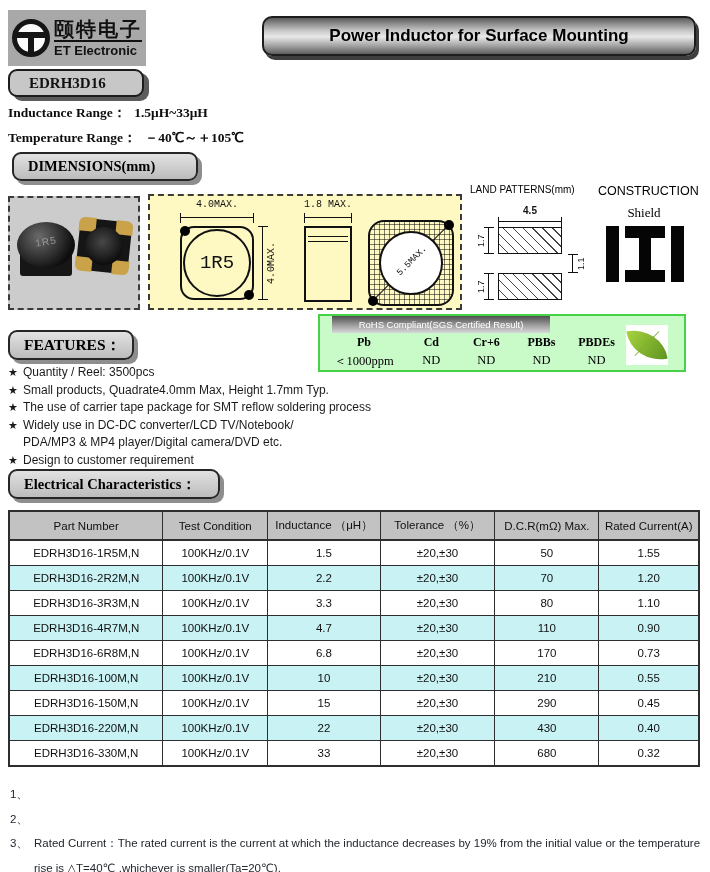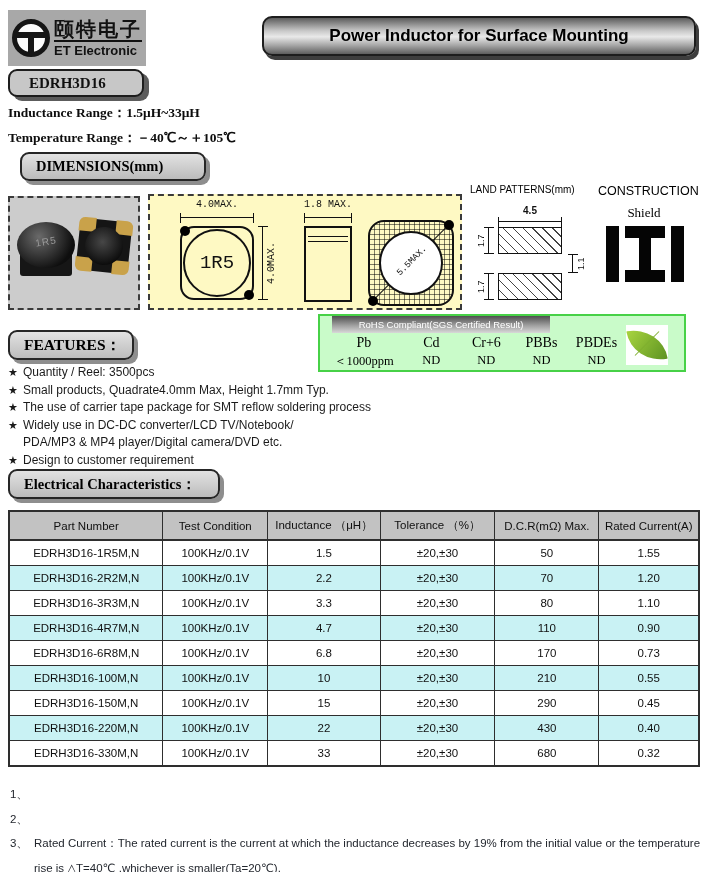--- a/index.html
+++ b/index.html
@@ -25,28 +25,28 @@
             font-size:17px; font-weight:bold; color:#000; }
 
   .partbox { position:absolute; left:8px; top:69px; width:136px; height:28px; box-sizing:border-box;
              border:2px solid #1d1d1d; border-radius:9px; background:#c7c7c7; box-shadow:5px 4px 0 #5c5c5c;
              font-family:"Liberation Serif", serif; font-weight:bold; font-size:15px; line-height:25px;
              padding-left:19px; }
 
   .ranges { position:absolute; left:8px; top:104px; font-family:"Liberation Serif", serif;
             font-weight:bold; font-size:13.5px; color:#0d0d0d; }
   .range-line { margin-bottom:7px; white-space:nowrap; }
-  .range-val { }
+  .range-val { margin-left:8px; }
 
   
   .secbox { position:absolute; box-sizing:border-box; border:2px solid #262626; border-radius:9px;
             background:linear-gradient(180deg,#e2e2e2,#bcbcbc); box-shadow:4px 4px 0 #8e8e8e;
             font-family:"Liberation Serif", serif; font-weight:bold; font-size:14.5px; color:#000;
             display:flex; align-items:center; padding:0 14px; }
-  #dim-title  { left:20px;  top:152px; width:186px; height:29px; }
+  #dim-title  { left:12px;  top:152px; width:186px; height:29px; }
   #feat-title { left:8px;  top:330px; width:126px; height:30px; font-size:15.5px; }
   #elec-title { left:8px;  top:469px; width:212px; height:30px; }
 
   
   .photo-box { position:absolute; left:8px; top:196px; width:132px; height:114px; box-sizing:border-box;
                border:2px dashed #3a3a3a; background:#cccccc; overflow:hidden; }
   .ind-left { position:absolute; left:7px; top:24px; width:58px; height:56px; }
   .il-base { position:absolute; left:3px; bottom:2px; width:52px; height:26px; background:#161616; border-radius:3px; }
   .il-top  { position:absolute; left:0; top:0; width:58px; height:46px; border-radius:50%;
              background:radial-gradient(circle at 38% 32%, #6a6a6a, #0e0e0e 72%); }
@@ -115,21 +115,21 @@
 
   
   .rohs { position:absolute; left:318px; top:314px; width:368px; height:58px; box-sizing:border-box;
           background:#c9fbc9; border:2px solid #47d147; }
   .rohs-banner { position:absolute; left:12px; top:0; width:218px; height:17px;
                  background:linear-gradient(180deg,#4f4f4f 0%,#9f9f9f 55%,#d8d8d8 100%);
                  color:#fff; font-size:9.5px; text-align:center; line-height:17px; white-space:nowrap; }
   .rohs-cols { position:absolute; left:4px; top:19px; width:300px; display:flex; }
   .rohs-col { flex:1; text-align:center; font-family:"Liberation Serif", serif; color:#000; }
   .rohs-col.wide { flex:1.45; }
-  .rohs-name { font-size:14px; height:18px; }
+  .rohs-name { font-size:12px; height:18px;font-weight:bold; }
   .rohs-val  { font-size:12.5px; }
   .leaf-box { position:absolute; right:16px; top:9px; width:42px; height:40px; background:#fff; }
   .leaf-shape { position:absolute; inset:3px; background:linear-gradient(135deg,#a8d43f,#5d9321);
                 border-radius:2% 98% 2% 98%; transform:rotate(-10deg); }
   .leaf-vein { position:absolute; left:4px; top:18px; width:34px; border-top:1px solid #7fae2e; transform:rotate(-45deg); }
 
   
   .features { position:absolute; left:8px; top:366px; width:452px; font-size:12px; color:#1b1b1b; }
   .feat-line { display:flex; line-height:13.5px; margin-bottom:4px; }
   .star { width:15px; font-size:11px; }

